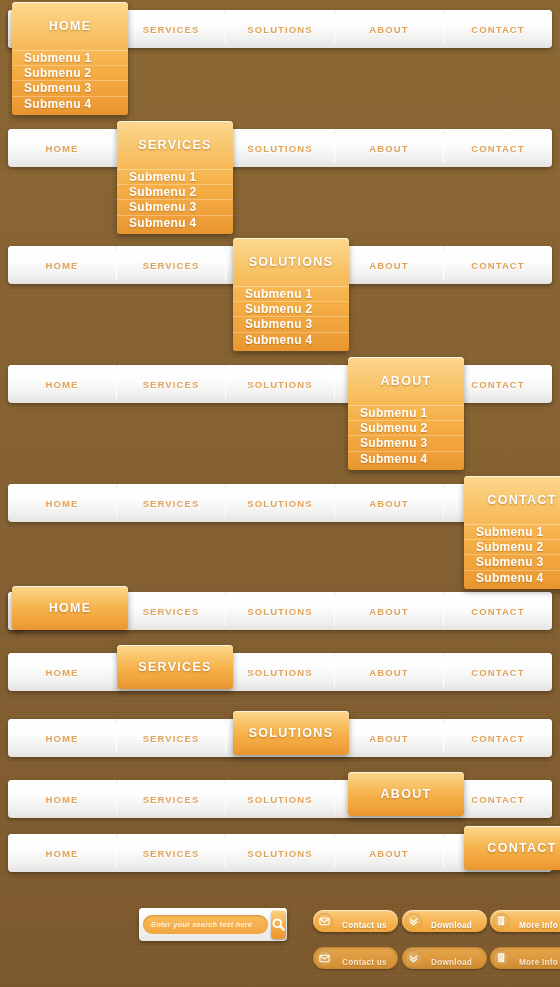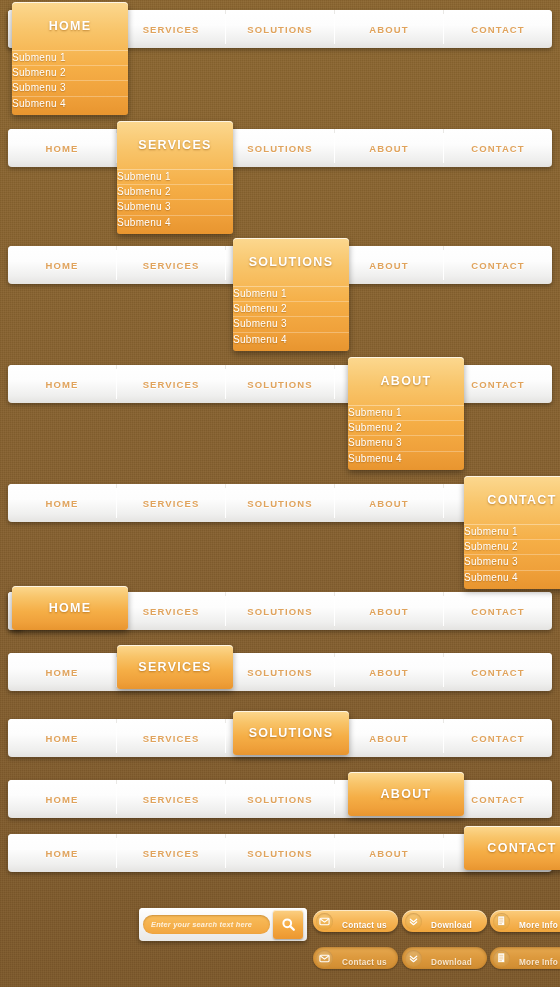--- a/index.html
+++ b/index.html
@@ -55,37 +55,38 @@
     text-transform:uppercase;
     text-shadow:0 1px 2px rgba(140,80,10,0.55);
   }
   .tab.short .caption{height:44px;}
 
   .submenu{
     padding:0 0 4px 0;border-top:1px solid rgba(255,255,255,0.35);
   }
   .subitem{
     height:14.2px;line-height:14.2px;
-    font-size:10px;font-weight:normal;color:#ffffff;letter-spacing:.3px;
+    padding-left:12px;
+    font-size:12px;font-weight:bold;color:#ffffff;letter-spacing:.3px;
     border-bottom:1px solid rgba(255,255,255,0.28);
     text-shadow:0 1px 1px rgba(150,90,20,0.5);
   }
   .subitem:last-child{border-bottom:none;}
 
   
   .nub{
     position:absolute;width:14px;height:38px;border-radius:3px 0 0 3px;
     background:linear-gradient(180deg,#ffffff,#e3e2e0);
     box-shadow:0 2px 4px rgba(0,0,0,0.28);
     z-index:3;
   }
 
   
   .searchwrap{
-    position:absolute;left:139px;top:908px;width:168px;height:33px;
+    position:absolute;left:139px;top:908px;width:148px;height:33px;
     border-radius:4px;
     background:linear-gradient(180deg,#ffffff,#e9e8e6);
     box-shadow:0 2px 4px rgba(0,0,0,0.32), inset 0 1px 0 #fff;
     display:flex;align-items:center;padding:0 4px;box-sizing:border-box;
   }
   .searchfield{
     flex:1 1 auto;height:19px;border-radius:10px;
     background:linear-gradient(180deg,#f6b košik 0%,#f5b košik 100%);
     background:linear-gradient(180deg,#f8bd5c 0%,#f2a63f 100%);
     box-shadow:inset 0 1px 2px rgba(150,90,20,.45);

